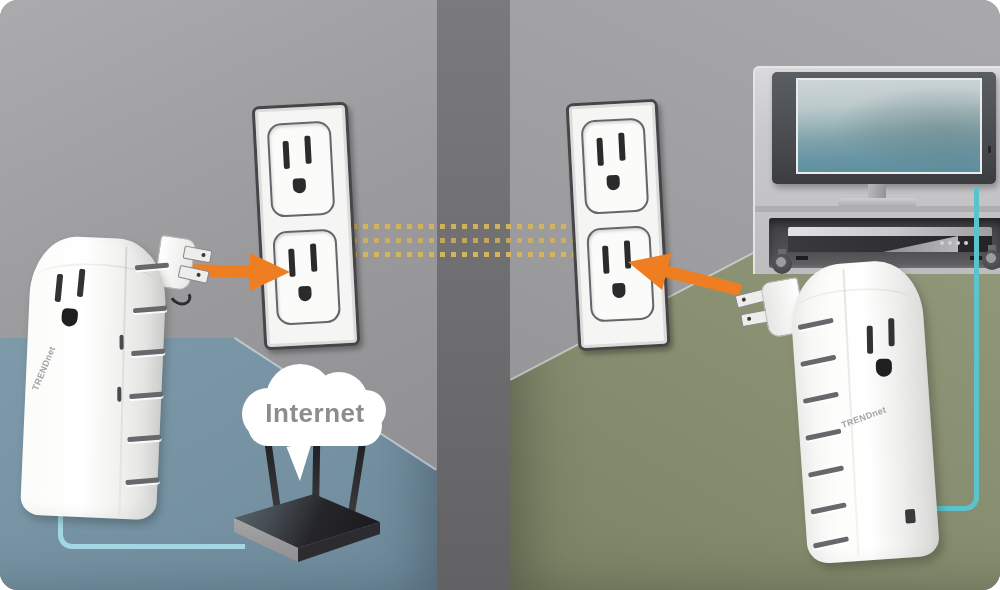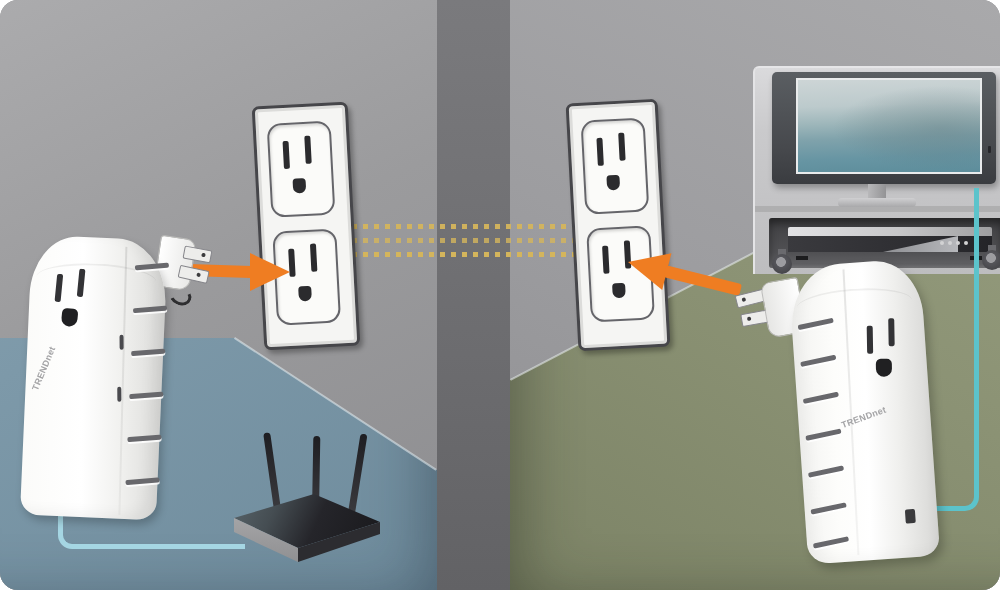--- a/index.html
+++ b/index.html
@@ -206,20 +206,29 @@
     </div>
   </div>
 
   <div class="abs arrow shaft-l"></div>
   <div class="abs arrow head-l"></div>
   <div class="abs arrow arrow-r-wrap">
     <div class="head-r"></div>
     <div class="shaft-r"></div>
   </div>
 
+  <div class="abs cloud">
+    <div class="puff p1"></div>
+    <div class="puff p2"></div>
+    <div class="puff p3"></div>
+    <div class="puff p4"></div>
+    <div class="cloud-base"></div>
+    <div class="cloud-tail"></div>
+    <div class="cloud-label">Internet</div>
+  </div>
 
   <div class="abs router">
     <div class="ant ant1"></div>
     <div class="ant ant2"></div>
     <div class="ant ant3"></div>
     <div class="rtr-top"></div>
     <div class="rtr-fl"></div>
     <div class="rtr-fr"></div>
   </div>
 

